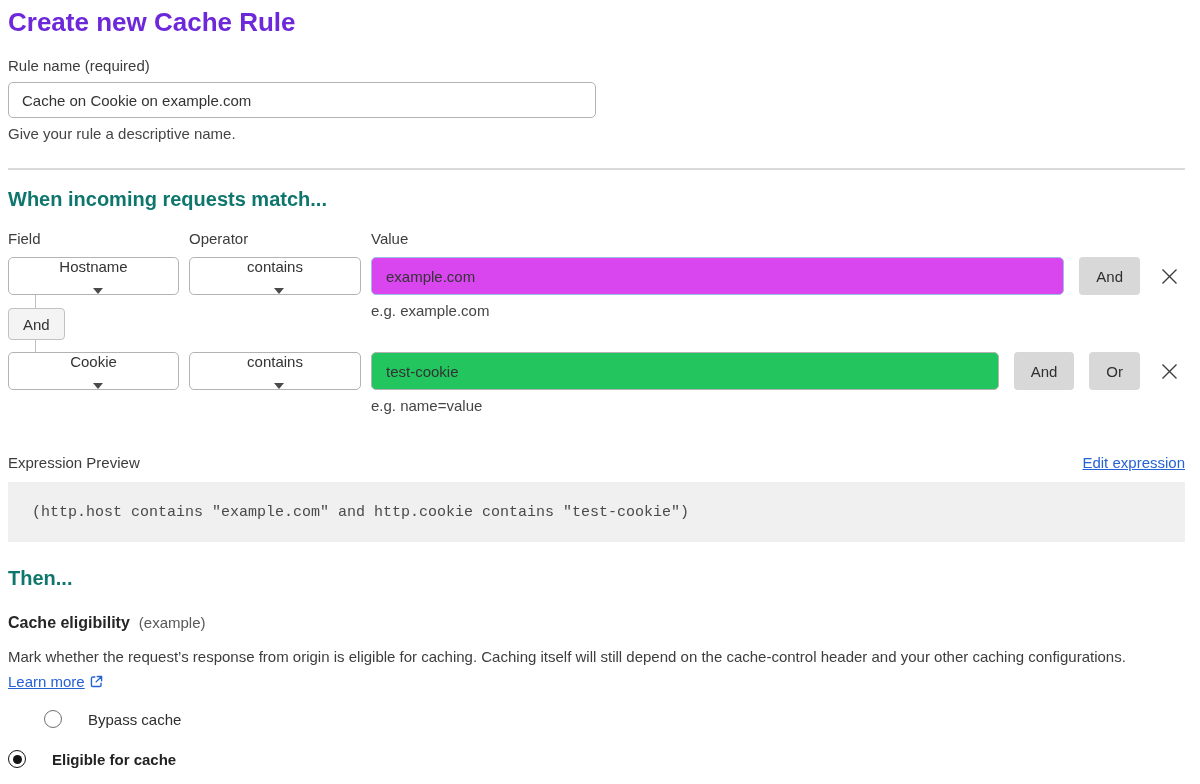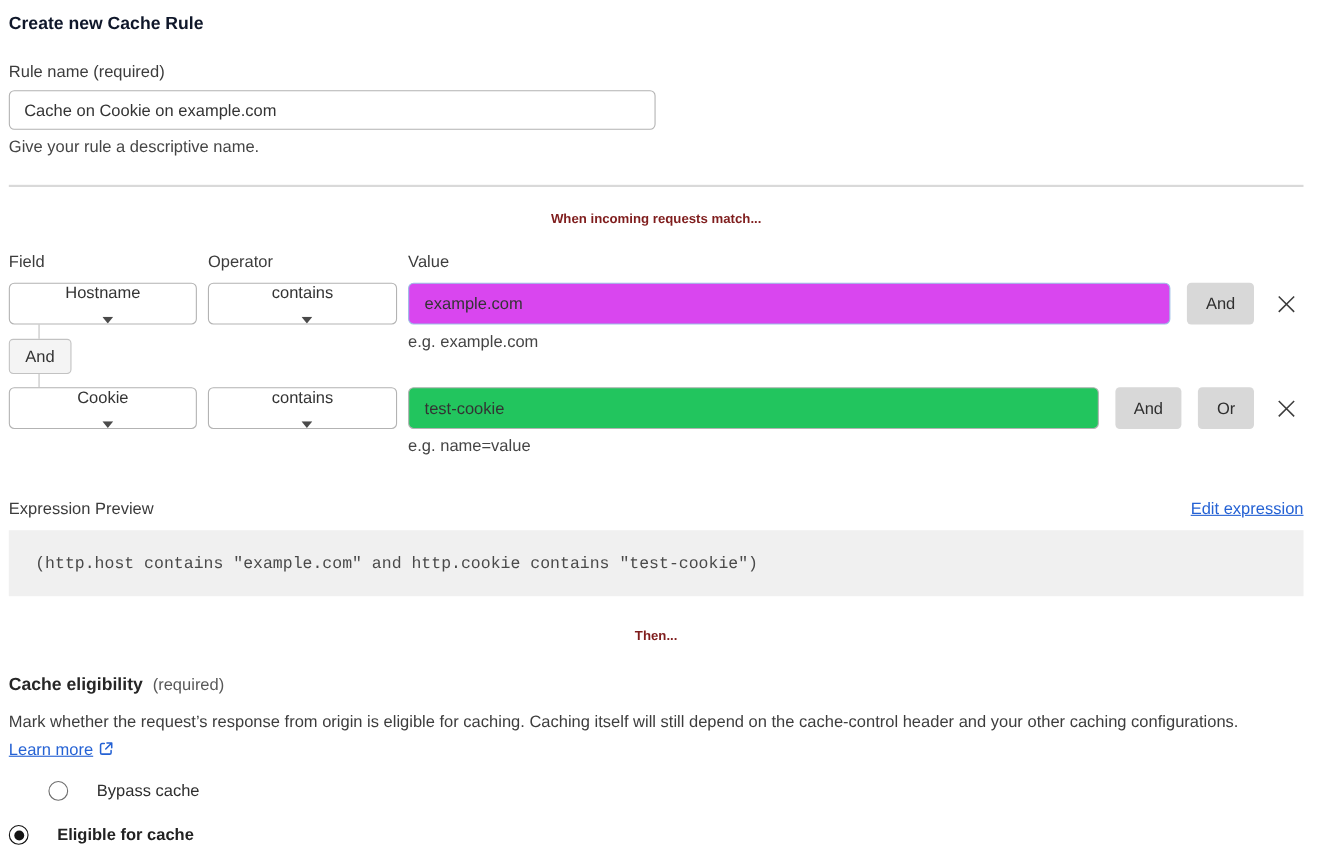--- a/index.html
+++ b/index.html
@@ -7,43 +7,43 @@
   body {
     width: 1200px; height: 784px;
     background: #ffffff;
     font-family: "Liberation Sans", sans-serif;
     color: #2e2e2e;
     padding: 8px 15px 0 8px;
     overflow: hidden;
   }
 
   .page-title {
-    font-size: 16px; font-weight: 700; color: #0f172a;
+    font-size: 26px; font-weight: 700; color: #6d28d9;
     margin: 2px 0 0 0; line-height: 24px;
   }
 
   .field-label { font-size: 15px; color: #3c3c3c; line-height: 18px; }
   .rule-name-label { margin-top: 23px; }
 
   .rule-name-input {
     display: block; margin-top: 7px;
     width: 588px; height: 36px;
     border: 1px solid #b3b3b3; border-radius: 5px;
     padding: 0 13px; font-size: 15px; color: #333;
     font-family: "Liberation Sans", sans-serif;
     background: #fff; outline: none;
   }
 
   .helper-text { font-size: 15px; color: #454545; line-height: 18px; margin-top: 7px; }
 
   .divider { margin-top: 25px; height: 2px; background: #d9d9d9; border: none; }
 
   .section-heading {
-    font-size: 12px; font-weight: 700; color: #7f1d1d;
-    line-height: 19px; margin: 20px 0 0 0; text-align: center;
+    font-size: 20px; font-weight: 700; color: #0f766e;
+    line-height: 19px; margin: 20px 0 0 0;
   }
 
   
   .col-labels { display: flex; gap: 10px; margin-top: 21px; }
   .col-labels .col-field { width: 171px; }
   .col-labels .col-op { width: 172px; }
   .col-labels .col-value { flex: 1; }
 
   .cond-row { display: flex; gap: 10px; margin-top: 9px; align-items: center; }
 
@@ -222,21 +222,21 @@
 <div class="expr-header">
   <div class="expr-label">Expression Preview</div>
   <a class="link">Edit expression</a>
 </div>
 <div class="code-block">(http.host contains "example.com" and http.cookie contains "test-cookie")</div>
 
 <h2 class="section-heading then-heading">Then...</h2>
 
 <div class="elig-head">
   <span class="elig-title">Cache eligibility</span>
-  <span class="required-tag">(required)</span>
+  <span class="required-tag">(example)</span>
 </div>
 
 <p class="description"><span>Mark whether the request’s response from origin is eligible for caching. Caching itself will still depend on the cache-control header and your other caching configurations.</span>
   <a class="link">Learn more</a><svg class="ext-icon" viewBox="0 0 16 16">
       <path d="M6.2 3.2 H4 C3.2 3.2 2.6 3.8 2.6 4.6 V12 C2.6 12.8 3.2 13.4 4 13.4 H11.4 C12.2 13.4 12.8 12.8 12.8 12 V9.8" fill="none" stroke="#2562d4" stroke-width="1.5" stroke-linecap="round"></path>
       <path d="M8.8 2.6 H13.4 V7.2 M13.1 2.9 L7.6 8.4" fill="none" stroke="#2562d4" stroke-width="1.5" stroke-linecap="round" stroke-linejoin="round"></path>
     </svg>
 </p>
 
 <div class="radio-row first">

